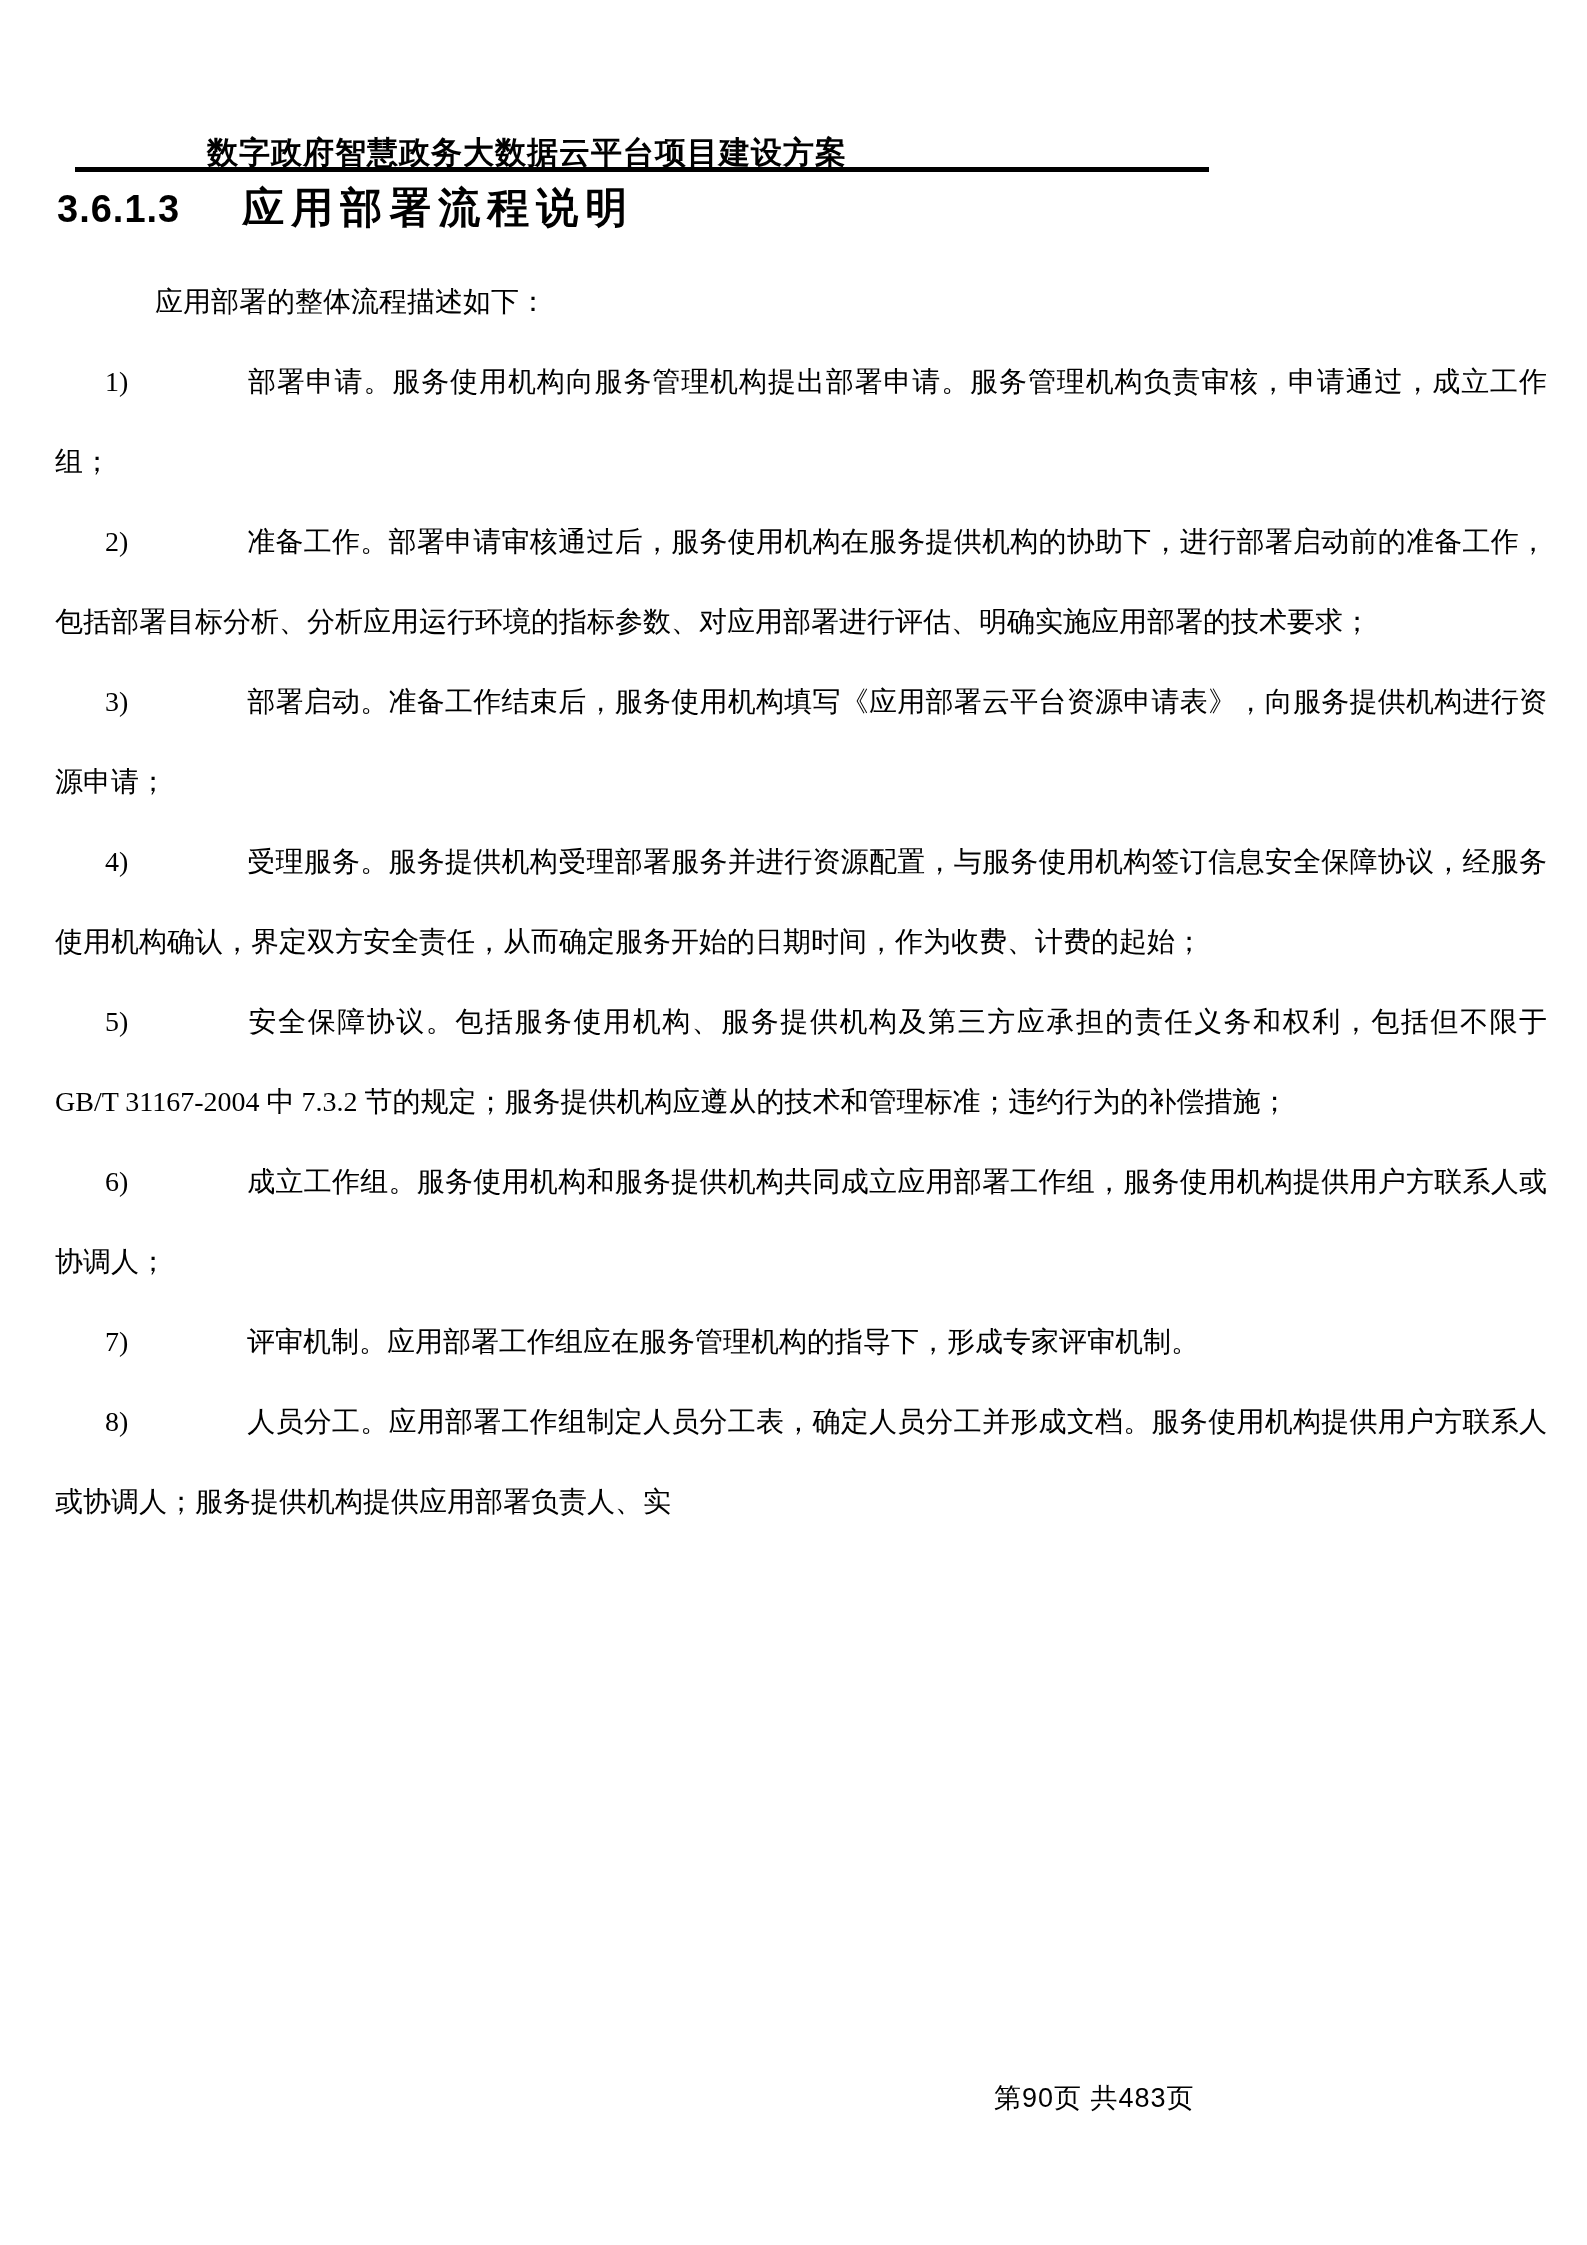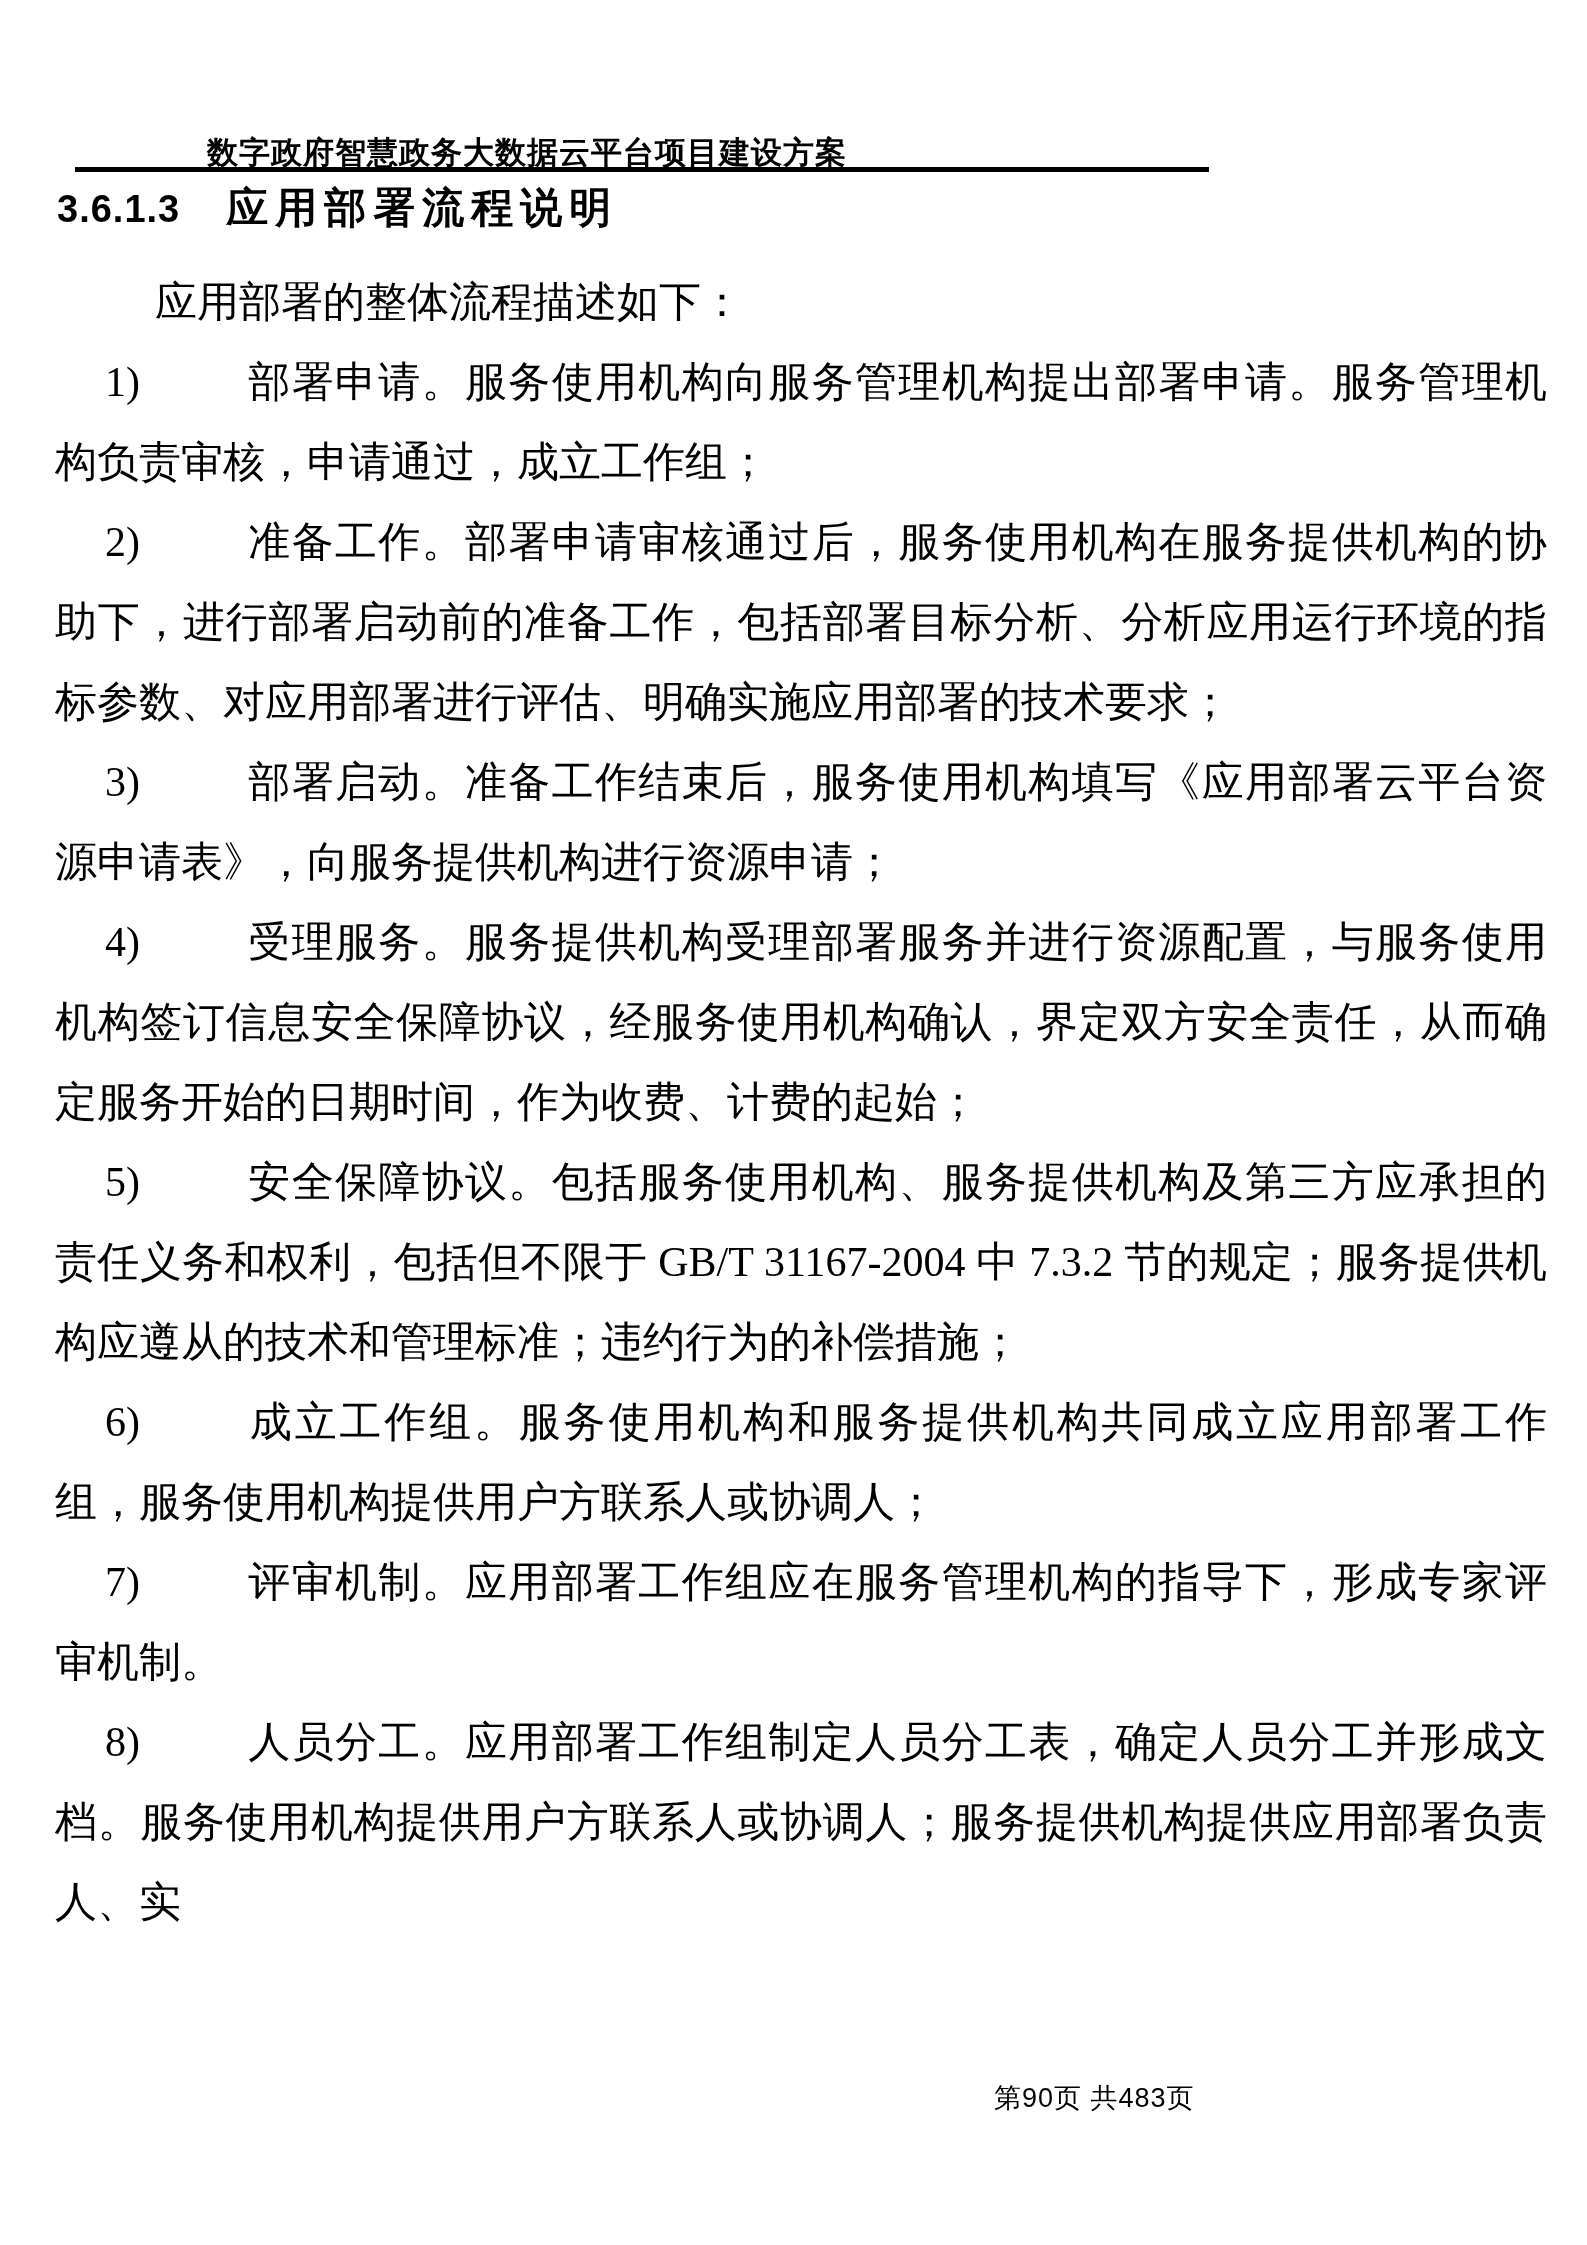--- a/index.html
+++ b/index.html
@@ -51,29 +51,29 @@
     font-family: "Liberation Sans", sans-serif;
     font-weight: bold;
     font-size: 38px;
     letter-spacing: 1px;
   }
   .section-title {
     font-family: "Liberation Serif", serif;
     font-weight: bold;
     font-size: 42px;
     letter-spacing: 7px;
-    margin-left: 46px;
+    margin-left: 62px;
   }
   
   .content {
     position: absolute;
     left: 55px;
     top: 262px;
     width: 1492px;
-    font-size: 42px;
+    font-size: 28px;
     line-height: 80px;
     text-align: justify;
     text-justify: inter-ideograph;
   }
   .intro-paragraph {
     margin: 0;
     text-indent: 100px;
   }
   .list-item {
     margin: 0;

